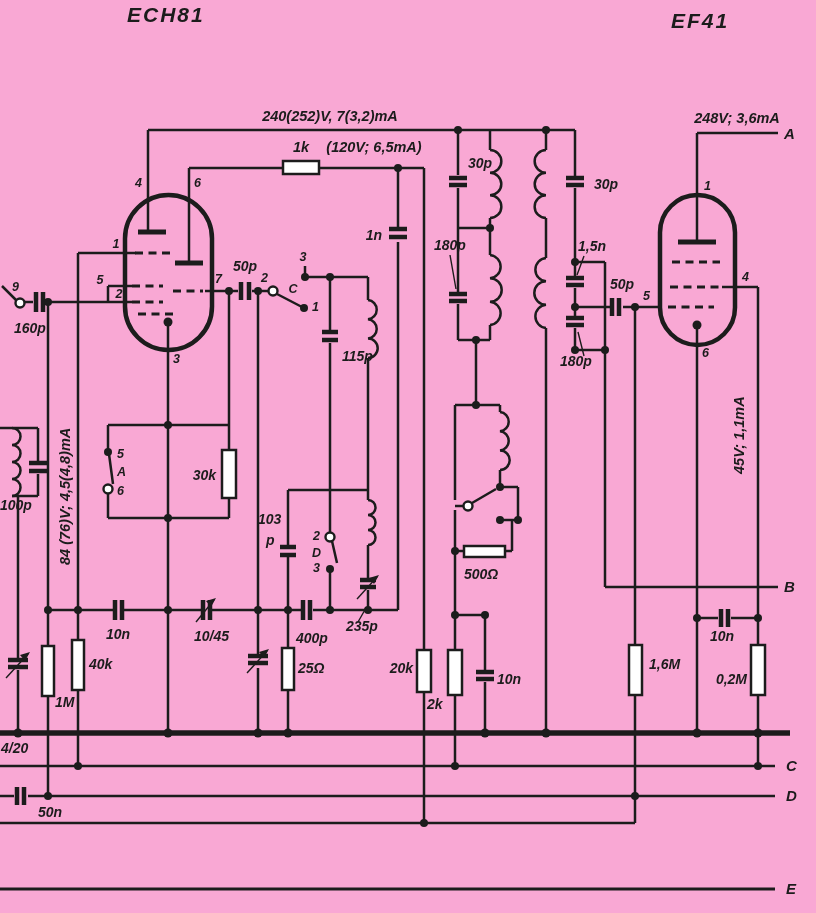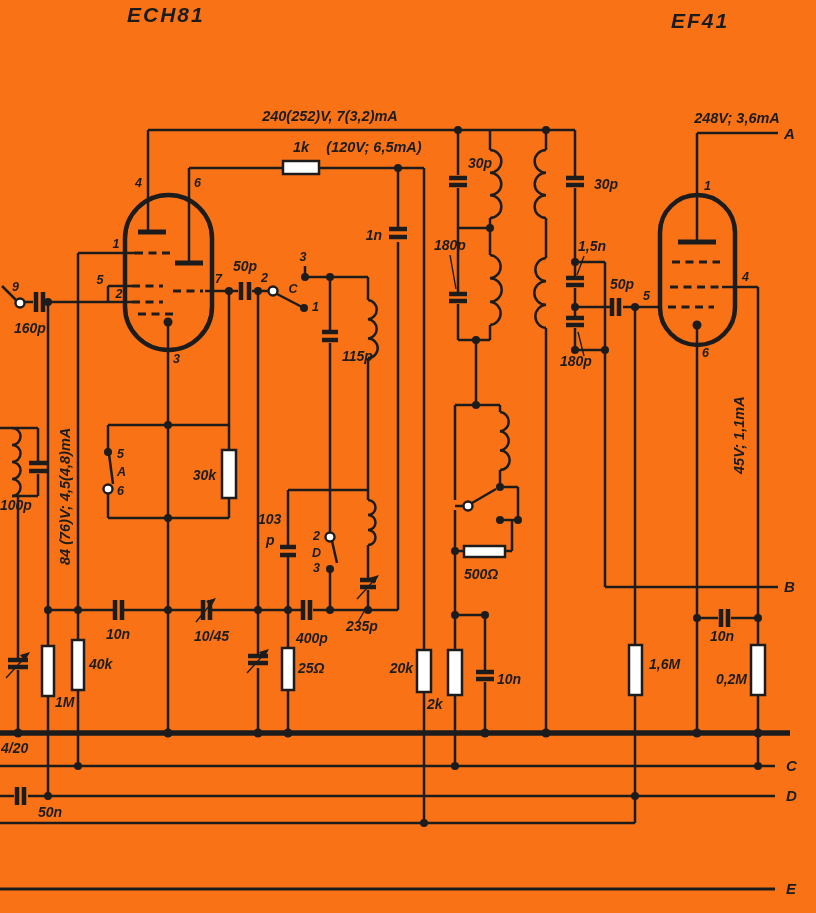--- a/index.html
+++ b/index.html
@@ -1,16 +1,16 @@
 <!DOCTYPE html>
 <html><head>
 <meta charset="utf-8">
 <style>
   html,body{margin:0;padding:0;background:#ffffff;}
-  .stage{position:relative;width:816px;height:913px;background:#f97316;overflow:hidden;}
+  .stage{position:relative;width:816px;height:913px;background:#f9a8d4;overflow:hidden;}
   svg{display:block;}
   .w{stroke:#1c1c1c;stroke-width:2.5;fill:none;}
   .thin{stroke:#1c1c1c;stroke-width:1.4;fill:none;}
   .bar{stroke:#1c1c1c;stroke-width:4.5;fill:none;}
   .env{stroke:#1c1c1c;stroke-width:4.5;fill:none;}
   .plate{stroke:#1c1c1c;stroke-width:5;fill:none;}
   .grid{stroke:#1c1c1c;stroke-width:2.8;fill:none;stroke-dasharray:8 5.5;}
   .bus{stroke:#1c1c1c;stroke-width:5.5;fill:none;}
   .eline{stroke:#1c1c1c;stroke-width:3;fill:none;}
   .res{fill:#ffffff;stroke:#1c1c1c;stroke-width:2.5;}

